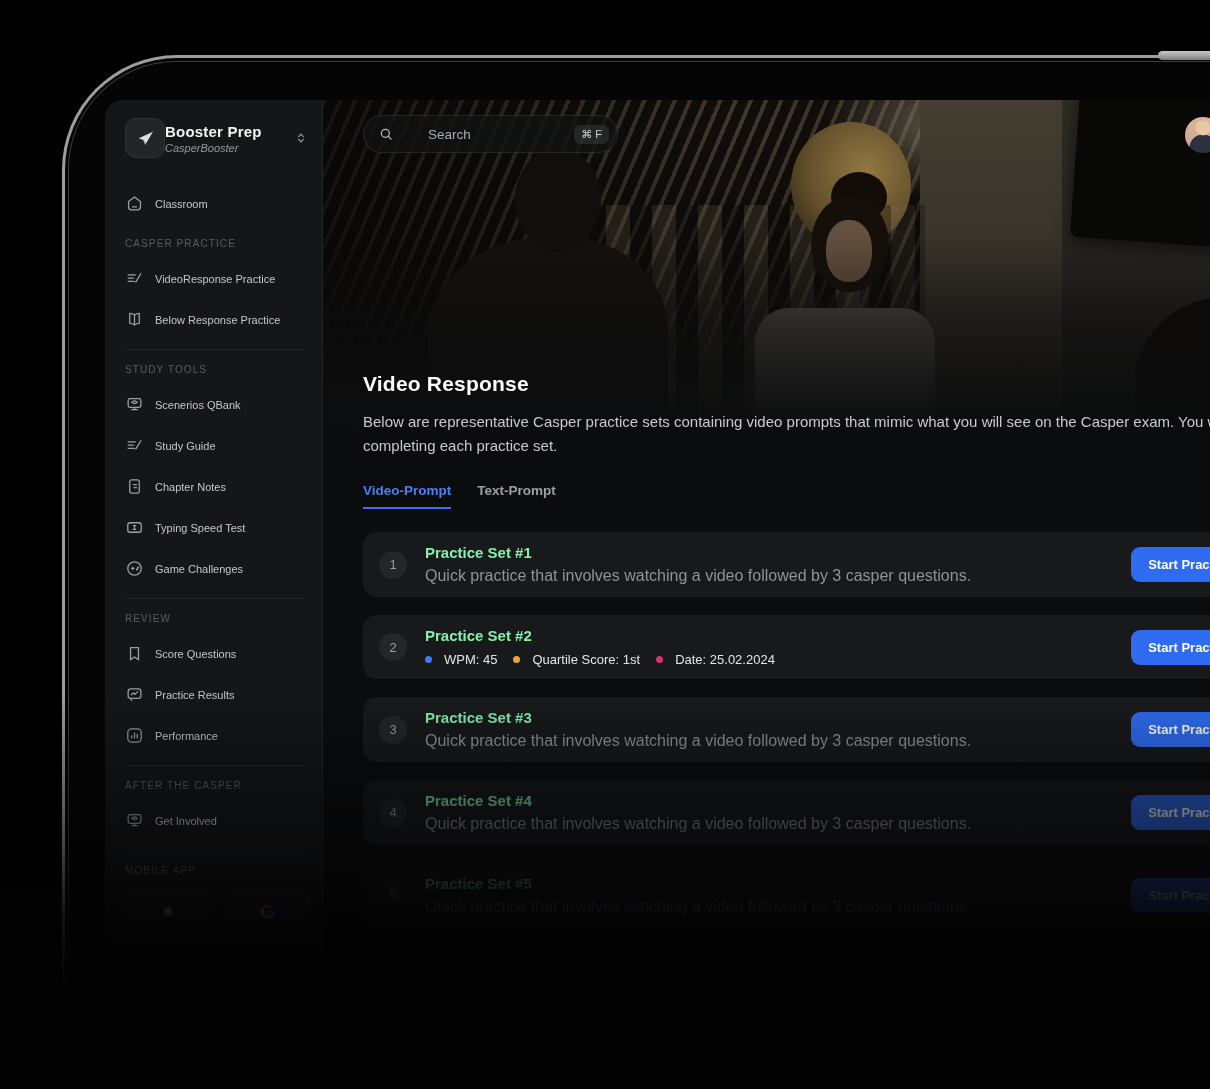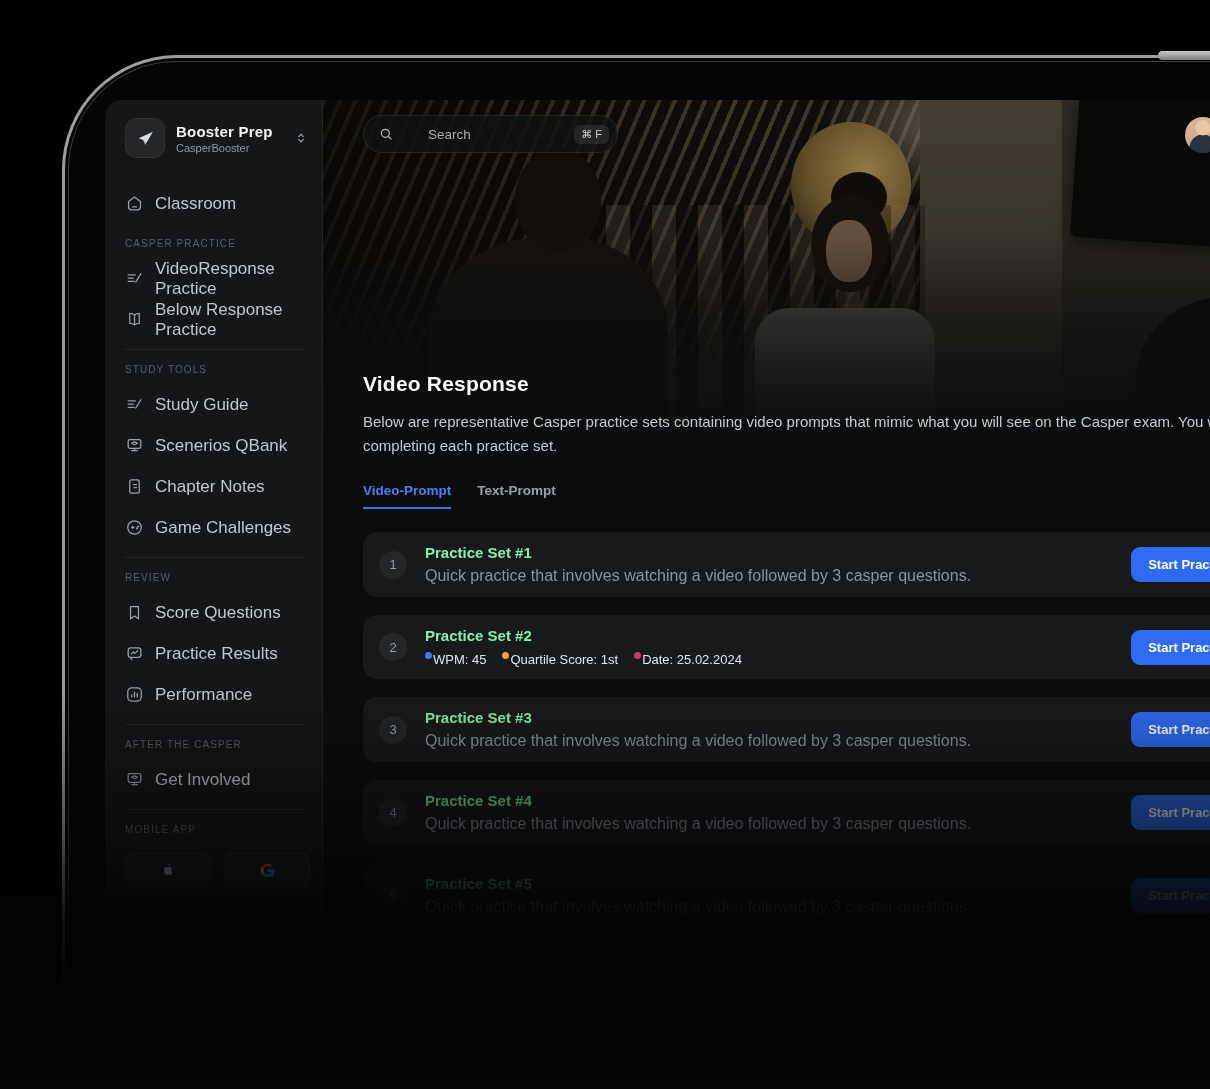--- a/index.html
+++ b/index.html
@@ -21,28 +21,28 @@
     background:linear-gradient(180deg,#c9c9c9,#7f7f7f);border-radius:5px 0 0 5px;}
   
   .app{position:absolute;left:105px;top:100px;width:1318px;height:989px;
     background:#0c0d0e;border-top-left-radius:18px;overflow:hidden;display:flex;z-index:2;}
   
   .side{width:218px;box-sizing:border-box;background:#151617;border-right:1px solid #232425;
     padding:15px 12px 0 20px;flex:none;}
   .logo-row{display:flex;align-items:center;height:46px;margin-bottom:22px;}
   .logo-tile{width:38px;height:38px;border-radius:11px;background:#232527;border:1px solid #303234;
     display:flex;align-items:center;justify-content:center;flex:none;}
-  .logo-text{margin-left:11px;flex:1;min-width:0;}
+  .logo-text{flex:1;min-width:0;}
   .logo-title{font-size:15px;font-weight:bold;color:#f2f4f5;letter-spacing:.2px;}
-  .logo-sub{font-size:11px;color:#94999e;margin-top:2px;}
+  .logo-sub{font-size:11px;color:#94999e;margin-top:2px;font-style:italic;}
   .logo-chev{color:#9aa0a6;flex:none;margin-right:2px;}
   .sec-label{font-size:10px;letter-spacing:1.1px;color:#585d62;margin:14px 0 4px 0;height:16px;}
   .nav-item{display:flex;align-items:center;height:41px;gap:11px;color:#c3c7cb;cursor:pointer;}
   .nav-item .ni{color:#9aa0a6;display:flex;flex:none;}
-  .nav-label{font-size:17px;}
+  .nav-label{font-size:11px;text-align:center;}
   .divider{border-top:1px solid #242526;margin:9px 6px 2px 0;}
   .store-row{display:flex;gap:14px;margin-top:12px;}
   .store-btn{width:84px;height:34px;border-radius:9px;background:#1d1f21;border:1px solid #2a2c2e;
     display:flex;align-items:center;justify-content:center;}
   
   .main{position:relative;width:1100px;flex:none;background:#0b0c0d;}
   
   .hero{position:absolute;left:0;top:0;width:100%;height:356px;overflow:hidden;z-index:0;}
   .hero>div{position:absolute;}
   .h-base{inset:0;background:linear-gradient(100deg,#141110 0%,#221d17 30%,#2e281f 55%,#3a342a 72%,#272420 100%);}
@@ -97,21 +97,21 @@
   .tab.inactive{color:#9aa0a6;}
   .rows{margin-top:23px;width:910px;display:flex;flex-direction:column;gap:18px;}
   .prow{background:#18191b;border-radius:14px;min-height:64px;box-sizing:border-box;
     display:flex;align-items:center;padding:12px 24px 12px 16px;}
   .badge{width:28px;height:28px;border-radius:50%;background:#242628;color:#989da2;
     font-size:13px;display:flex;align-items:center;justify-content:center;flex:none;margin-right:18px;}
   .pmain{flex:1;min-width:0;}
   .ptitle{font-size:15px;font-weight:bold;color:#86efac;}
   .pdesc{margin-top:6px;font-size:16px;color:#8d9398;}
   .pstats{margin-top:8px;display:flex;gap:16px;font-size:13px;color:#e3e6e9;align-items:center;}
-  .stat{display:flex;gap:1px;}
+  .stat{display:flex;align-items:center;gap:12px;}
   .dot{width:7px;height:7px;border-radius:50%;flex:none;}
   .pactions{display:flex;gap:12px;align-items:center;flex:none;}
   .btn{border:none;border-radius:9px;font-family:"Liberation Sans",sans-serif;font-size:13px;
     padding:10px 17px;cursor:pointer;white-space:nowrap;}
   .btn-secondary{background:#2b2d30;color:#d3d6d9;}
   .btn-primary{background:#2f6bf0;color:#fff;font-weight:bold;}
   .dim1{opacity:.8;}
   .dim2{opacity:.55;}
   
   .bottom-fade{position:absolute;left:0;top:690px;width:1210px;height:399px;z-index:60;pointer-events:none;
@@ -180,48 +180,57 @@
         </span>
       <span class="nav-label">Below Response Practice</span>
     </div>
 
     <div class="divider"></div>
     <div class="sec-label">STUDY TOOLS</div>
 
     <div class="nav-item">
       <span class="ni">
           <svg width="19" height="19" viewBox="0 0 24 24" fill="none" stroke="currentColor" stroke-width="1.6" stroke-linecap="round" stroke-linejoin="round">
-            <path d="M4 7.5h9M4 11.5h6.5M4 15.5h7.5"></path>
-            <path d="M13.5 16.5l6.5-10.5"></path>
-          </svg>
-        </span>
-      <span class="nav-label">Study Guide</span>
-    </div>
-
-    <div class="nav-item">
-      <span class="ni">
-          <svg width="19" height="19" viewBox="0 0 24 24" fill="none" stroke="currentColor" stroke-width="1.6" stroke-linecap="round" stroke-linejoin="round">
             <rect x="4" y="4.5" width="16" height="11" rx="2.2"></rect>
             <path d="M12 15.5v3M8.5 18.5h7"></path>
             <path d="M8.3 9.2L12 7.4l3.7 1.8L12 11z"></path>
           </svg>
         </span>
       <span class="nav-label">Scenerios QBank</span>
     </div>
 
     <div class="nav-item">
       <span class="ni">
           <svg width="19" height="19" viewBox="0 0 24 24" fill="none" stroke="currentColor" stroke-width="1.6" stroke-linecap="round" stroke-linejoin="round">
+            <path d="M4 7.5h9M4 11.5h6.5M4 15.5h7.5"></path>
+            <path d="M13.5 16.5l6.5-10.5"></path>
+          </svg>
+        </span>
+      <span class="nav-label">Study Guide</span>
+    </div>
+
+    <div class="nav-item">
+      <span class="ni">
+          <svg width="19" height="19" viewBox="0 0 24 24" fill="none" stroke="currentColor" stroke-width="1.6" stroke-linecap="round" stroke-linejoin="round">
             <rect x="6" y="3.5" width="12" height="17" rx="2.4"></rect>
             <path d="M10.5 9.5h4M11.5 13.5h3"></path>
           </svg>
         </span>
       <span class="nav-label">Chapter Notes</span>
     </div>
 
+    <div class="nav-item">
+      <span class="ni">
+          <svg width="19" height="19" viewBox="0 0 24 24" fill="none" stroke="currentColor" stroke-width="1.6" stroke-linecap="round" stroke-linejoin="round">
+            <rect x="3.5" y="6" width="17" height="12" rx="3"></rect>
+            <path d="M10.5 9.5h3M12 9.5v5M10.5 14.5h3"></path>
+          </svg>
+        </span>
+      <span class="nav-label">Typing Speed Test</span>
+    </div>
 
     <div class="nav-item">
       <span class="ni">
           <svg width="19" height="19" viewBox="0 0 24 24" fill="none" stroke="currentColor" stroke-width="1.6" stroke-linecap="round" stroke-linejoin="round">
             <circle cx="12" cy="12" r="8.5"></circle>
             <path d="M8.2 11.8h3.2M9.8 10.2v3.2"></path>
             <circle cx="15.2" cy="13.2" r="0.6" fill="currentColor"></circle>
             <circle cx="16.6" cy="10.8" r="0.6" fill="currentColor"></circle>
           </svg>
         </span>

